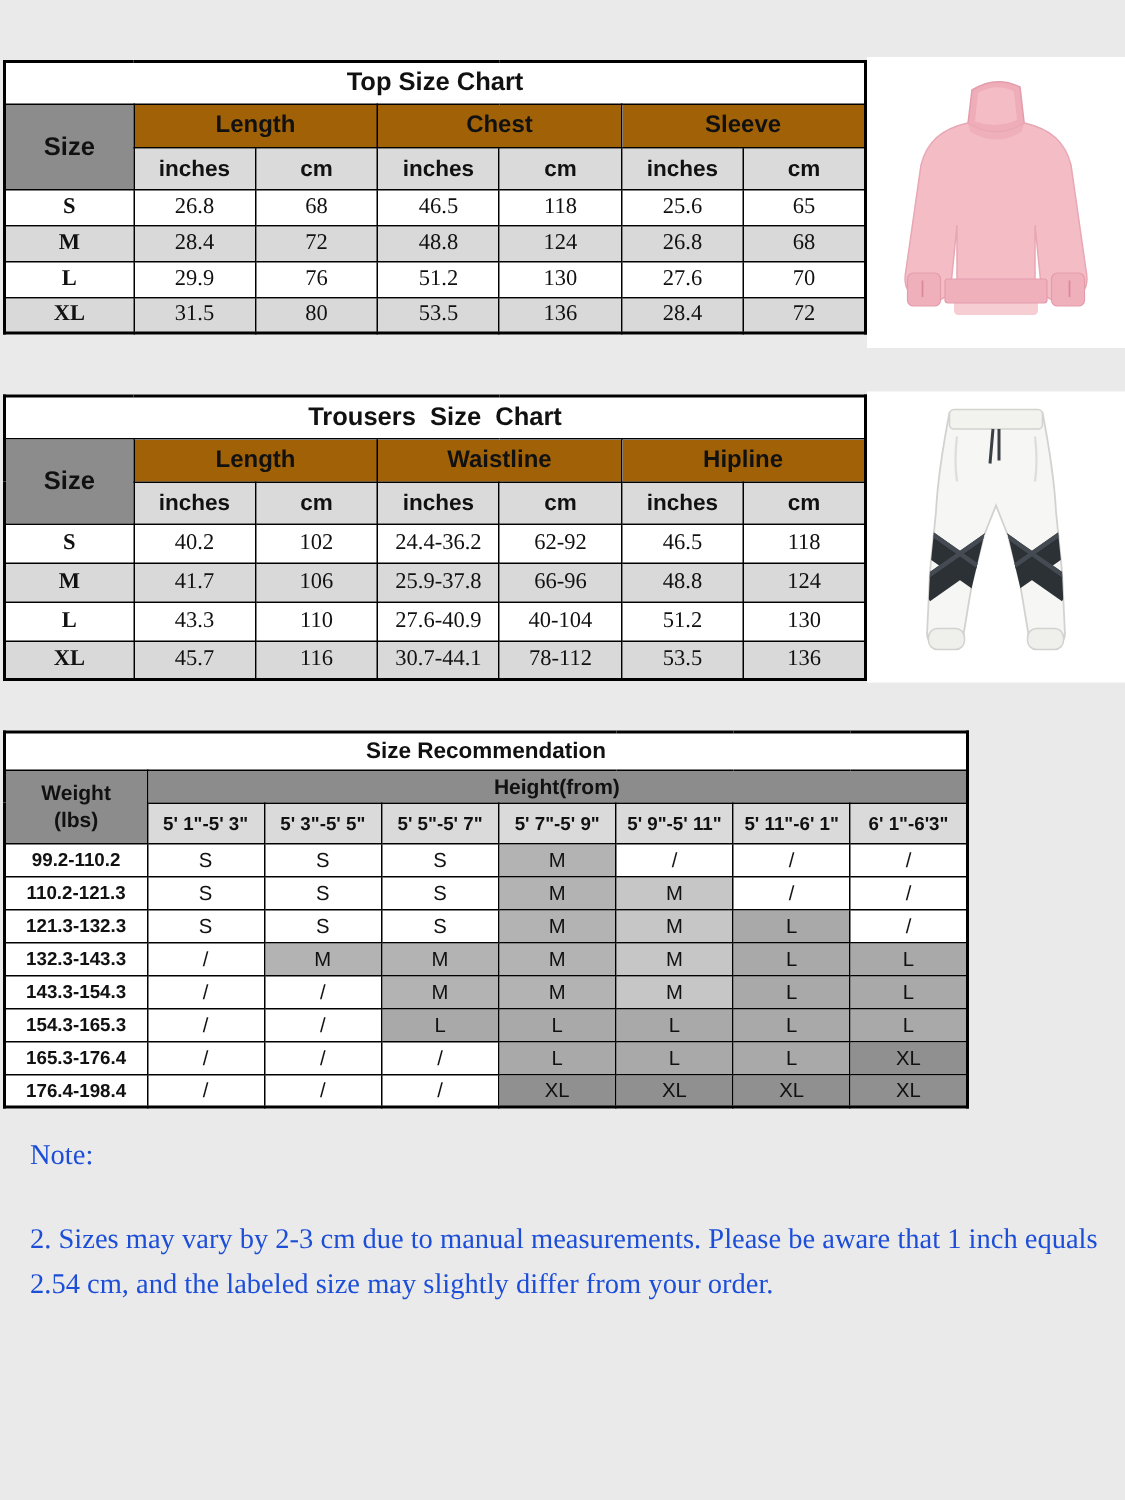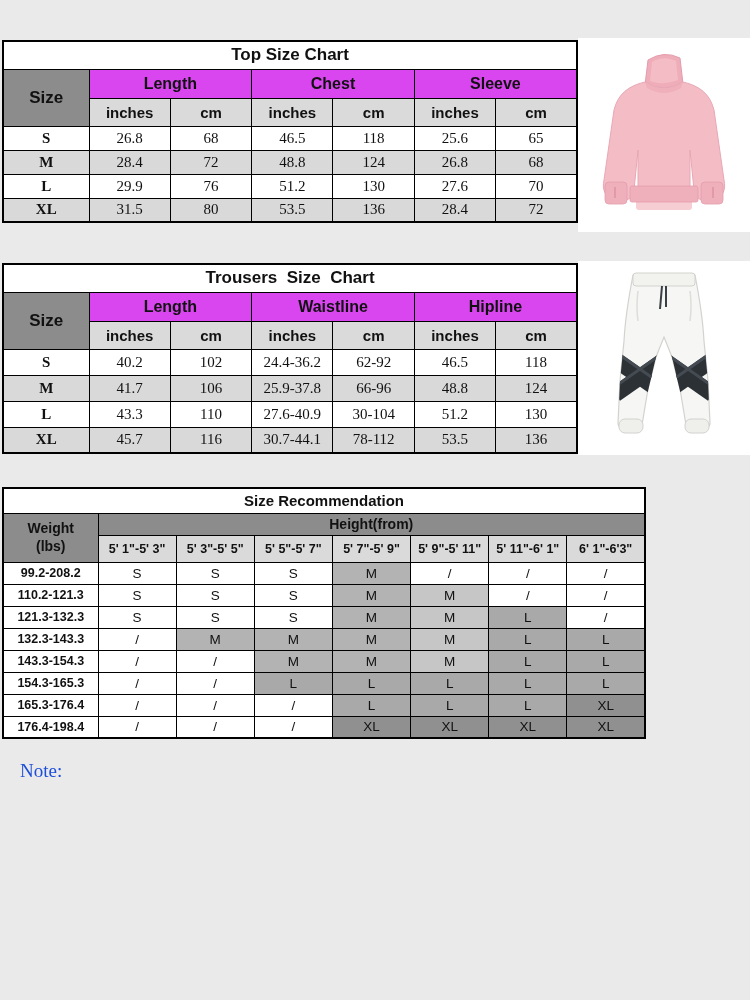--- a/index.html
+++ b/index.html
@@ -13,21 +13,21 @@
 
   
   table { border-collapse:collapse; table-layout:fixed; background:#fff; }
   .size-table, .rec-table { border:2px solid #000; }
   .size-table td, .size-table th,
   .rec-table td, .rec-table th { border:1px solid #000; text-align:center; padding:0 2px; overflow:hidden; }
 
   
   .size-table { width:576px;padding-left:20px; }
   .t-title  { background:#fff; font:bold 17px "Liberation Sans",sans-serif; height:28px; white-space:pre; }
-  .grp      { background:#d946ef; font:bold 16px "Liberation Sans",sans-serif; height:29px; }
+  .grp      { background:#a16207; font:bold 16px "Liberation Sans",sans-serif; height:29px; }
   .size-hd  { background:#8c8c8c; font:bold 17px "Liberation Sans",sans-serif; }
   .unit     { background:#dadada; font:bold 15px "Liberation Sans",sans-serif; height:28px; }
   .size-table td.data { font:15px "Liberation Serif",serif; height:24px; background:#fff; }
   .size-table.trousers td.data { height:26px; }
   .size-table td.size-cell { font-weight:bold; }
   .size-table tr.stripe td { background:#d9d9d9; }
 
   
   .rec-table { width:644px; }
   .rec-title { background:#fff; font:bold 15px "Liberation Sans",sans-serif; height:25px; }
@@ -204,21 +204,21 @@
           <td class="data">25.9-37.8</td>
           <td class="data">66-96</td>
           <td class="data">48.8</td>
           <td class="data">124</td>
         </tr>
         <tr>
           <td class="data size-cell">L</td>
           <td class="data">43.3</td>
           <td class="data">110</td>
           <td class="data">27.6-40.9</td>
-          <td class="data">30-104</td>
+          <td class="data">40-104</td>
           <td class="data">51.2</td>
           <td class="data">130</td>
         </tr>
         <tr class="stripe">
           <td class="data size-cell">XL</td>
           <td class="data">45.7</td>
           <td class="data">116</td>
           <td class="data">30.7-44.1</td>
           <td class="data">78-112</td>
           <td class="data">53.5</td>
@@ -301,21 +301,21 @@
         <td class="range">5' 3"-5' 5"</td>
         <td class="range">5' 5"-5' 7"</td>
         <td class="range">5' 7"-5' 9"</td>
         <td class="range">5' 9"-5' 11"</td>
         <td class="range">5' 11"-6' 1"</td>
         <td class="range">6' 1"-6'3"</td>
       </tr>
     </tbody>
     <tbody id="rec-body">
         <tr>
-          <td class="w-cell">99.2-208.2</td>
+          <td class="w-cell">99.2-110.2</td>
           <td class="rcell sh0">S</td>
           <td class="rcell sh0">S</td>
           <td class="rcell sh0">S</td>
           <td class="rcell sh2">M</td>
           <td class="rcell sh0">/</td>
           <td class="rcell sh0">/</td>
           <td class="rcell sh0">/</td>
         </tr>
         <tr>
           <td class="w-cell">110.2-121.3</td>
@@ -386,13 +386,14 @@
           <td class="rcell sh4">XL</td>
           <td class="rcell sh4">XL</td>
           <td class="rcell sh4">XL</td>
         </tr>
       </tbody>
   </table>
 </div>
 
 <div id="note">
   <p class="note-head">Note:</p>
+  <p class="note-item">2. Sizes may vary by 2-3 cm due to manual measurements. Please be aware that 1 inch equals 2.54 cm, and the labeled size may slightly differ from your order.</p>
 </div>
 
 </body></html>

